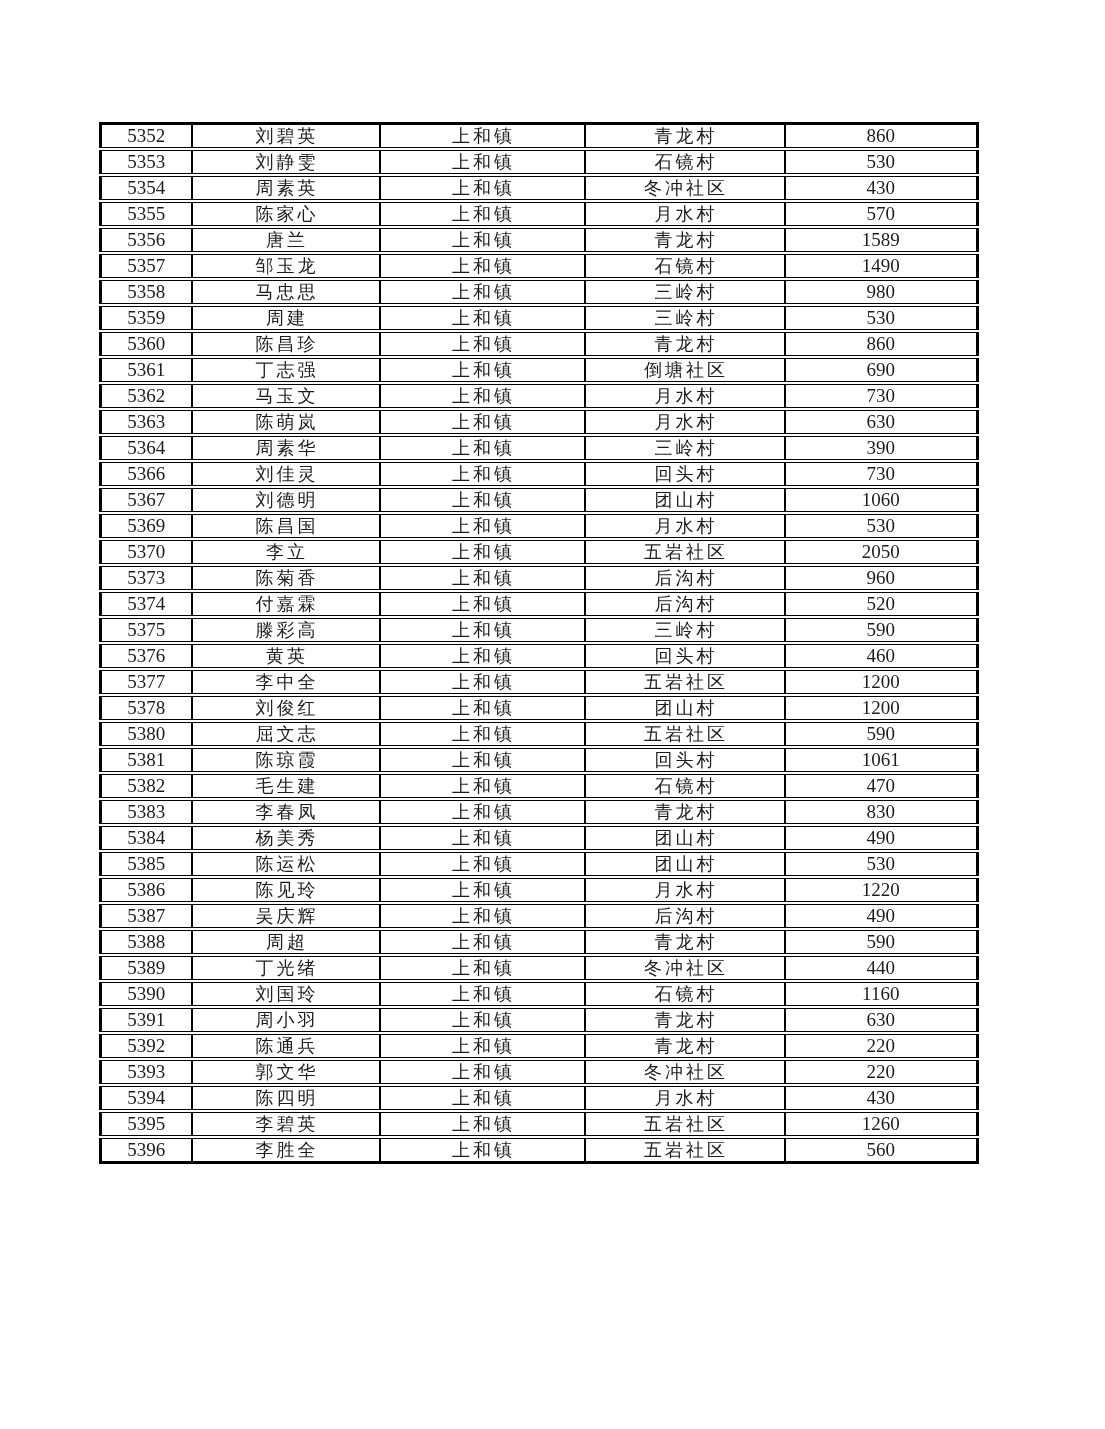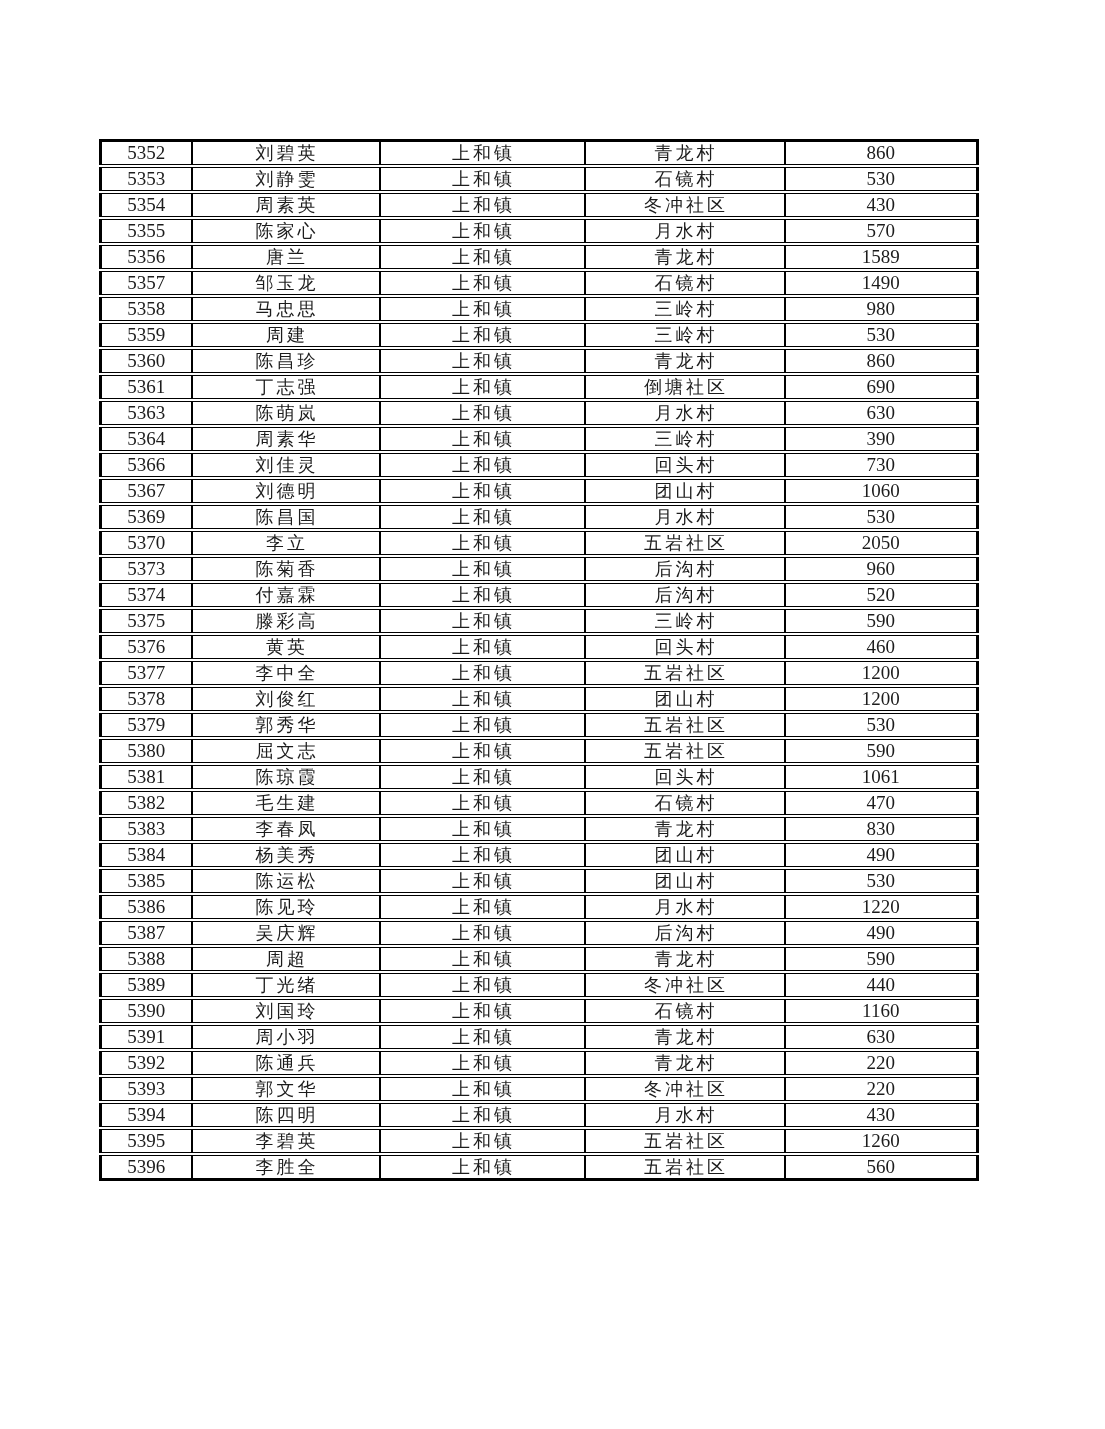--- a/index.html
+++ b/index.html
@@ -11,21 +11,21 @@
     position: relative;
     width: 1105px;
     height: 1429px;
     background: #ffffff;
     overflow: hidden;
     font-family: "Liberation Serif", "DejaVu Serif", serif;
   }
   table.records {
     position: absolute;
     left: 99px;
-    top: 139px;
+    top: 122px;
     border-collapse: collapse;
     table-layout: fixed;
     padding-left: 12px;
   }
   table.records col.c-id      { width: 91px; }
   table.records col.c-name    { width: 188px; }
   table.records col.c-town    { width: 205px; }
   table.records col.c-village { width: 200px; }
   table.records col.c-amount  { width: 193px; }
   table.records td {
@@ -131,20 +131,27 @@
         <td>860</td>
       </tr>
         <tr>
         <td>5361</td>
         <td class="cjk">丁志强</td>
         <td class="cjk">上和镇</td>
         <td class="cjk">倒塘社区</td>
         <td>690</td>
       </tr>
         <tr>
+        <td>5362</td>
+        <td class="cjk">马玉文</td>
+        <td class="cjk">上和镇</td>
+        <td class="cjk">月水村</td>
+        <td>730</td>
+      </tr>
+        <tr>
         <td>5363</td>
         <td class="cjk">陈萌岚</td>
         <td class="cjk">上和镇</td>
         <td class="cjk">月水村</td>
         <td>630</td>
       </tr>
         <tr>
         <td>5364</td>
         <td class="cjk">周素华</td>
         <td class="cjk">上和镇</td>
@@ -213,27 +220,20 @@
         <td class="cjk">上和镇</td>
         <td class="cjk">五岩社区</td>
         <td>1200</td>
       </tr>
         <tr>
         <td>5378</td>
         <td class="cjk">刘俊红</td>
         <td class="cjk">上和镇</td>
         <td class="cjk">团山村</td>
         <td>1200</td>
-      </tr>
-        <tr>
-        <td>5379</td>
-        <td class="cjk">郭秀华</td>
-        <td class="cjk">上和镇</td>
-        <td class="cjk">五岩社区</td>
-        <td>530</td>
       </tr>
         <tr>
         <td>5380</td>
         <td class="cjk">屈文志</td>
         <td class="cjk">上和镇</td>
         <td class="cjk">五岩社区</td>
         <td>590</td>
       </tr>
         <tr>
         <td>5381</td>

